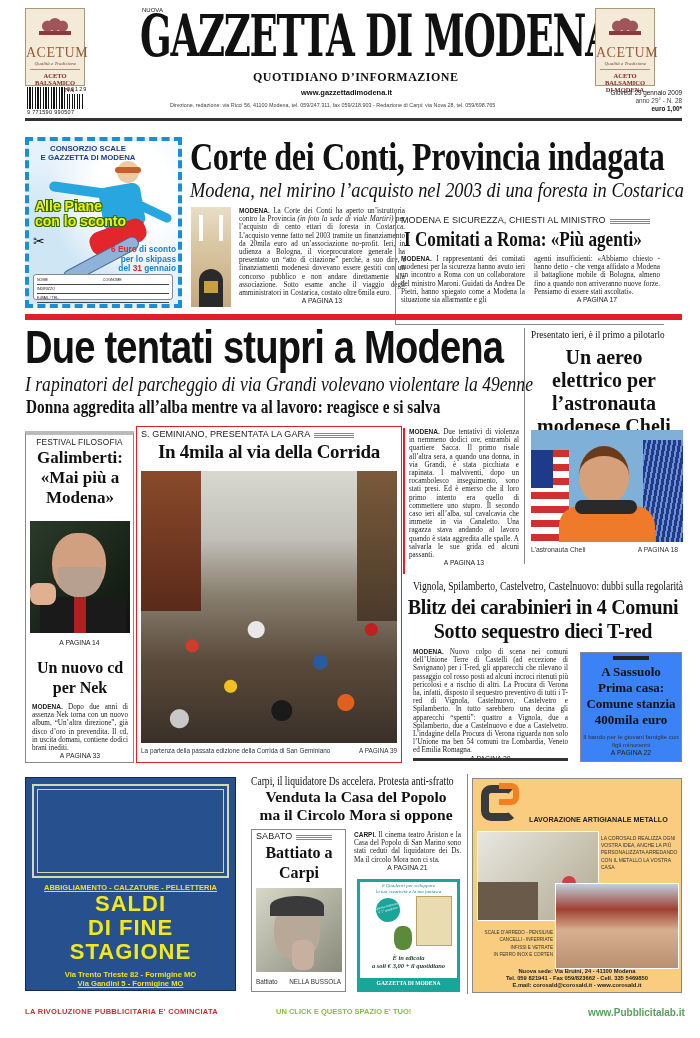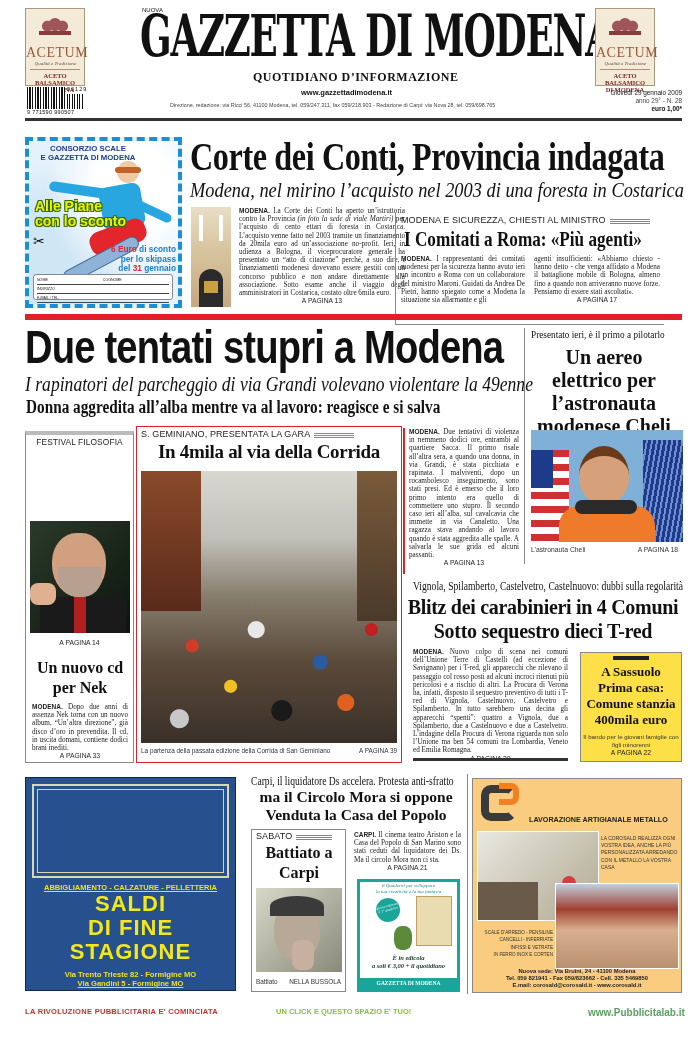--- a/index.html
+++ b/index.html
@@ -138,20 +138,21 @@
     <div style="position:absolute;left:48px;top:16px;width:50px;height:58px;background:#d6a07a;border-radius:50% 50% 45% 45%;border-top:10px solid #6a3a1a"></div>
     <div style="position:absolute;left:28px;top:76px;width:96px;height:36px;background:#ee7a2a;border-radius:20px 20px 0 0"></div>
     <div style="position:absolute;left:44px;top:70px;width:62px;height:14px;background:#2a2a2a;border-radius:8px"></div>
   </div>
   <div class="sans" style="position:absolute;left:6px;top:218px;font-size:6.8px;color:#333">L’astronauta Cheli</div>
   <div class="sans" style="position:absolute;right:4px;top:218px;font-size:6.8px;color:#333">A PAGINA 18</div>
 </div>
 
 <div class="abs box" style="left:25px;top:431px;width:109px;height:332px;border-top:4px solid #bbb">
   <div class="kicker" style="position:absolute;left:0;top:2px;width:107px;text-align:center;font-size:8.4px">FESTIVAL FILOSOFIA</div>
+  <div class="serif" style="position:absolute;left:4px;top:13px;width:100px;text-align:center;font-weight:bold;font-size:17px;line-height:20px">Galimberti: «Mai più a Modena»</div>
   <div class="photo" style="position:absolute;left:4px;top:86px;width:100px;height:112px;background:linear-gradient(135deg,#2a3a2a,#0d150d)">
     <div style="position:absolute;left:22px;top:12px;width:54px;height:64px;background:#d0a080;border-radius:45% 45% 50% 50%"></div>
     <div style="position:absolute;left:28px;top:46px;width:44px;height:30px;background:#b8a090;border-radius:0 0 20px 20px"></div>
     <div style="position:absolute;left:10px;top:76px;width:86px;height:36px;background:#1a1a1a"></div>
     <div style="position:absolute;left:44px;top:76px;width:12px;height:36px;background:#b02020"></div>
     <div style="position:absolute;left:0;top:62px;width:26px;height:22px;background:#e0b090;border-radius:8px"></div>
   </div>
   <div class="apag" style="position:absolute;left:0;top:204px;width:107px">A PAGINA 14</div>
   <div class="serif" style="position:absolute;left:4px;top:223px;width:100px;text-align:center;font-weight:bold;font-size:16px;line-height:20px">Un nuovo cd per Nek</div>
   <div class="body-text" style="position:absolute;left:6px;top:268px;width:96px;">
@@ -181,21 +182,21 @@
 <div class="abs serif" style="left:413px;top:579px;font-size:12px;white-space:nowrap;transform:scaleX(0.8);transform-origin:left top">Vignola, Spilamberto, Castelvetro, Castelnuovo: dubbi sulla regolarità</div>
 <div class="abs serif" style="left:404px;top:595px;width:278px;text-align:center;font-weight:bold;font-size:20px;line-height:24px;letter-spacing:-.3px">
   <div>Blitz dei carabinieri in 4 Comuni</div>
     <div>Sotto sequestro dieci T-red</div>
 </div>
 <div class="abs body-text" style="left:413px;top:648px;width:155px;">
   <span class="lead">MODENA.</span><span> Nuovo colpo di scena nei comuni dell’Unione Terre di Castelli (ad eccezione di Savignano) per i T-red, gli apparecchi che rilevano il passaggio col rosso posti ad alcuni incroci ritenuti più pericolosi e a rischio di altri. La Procura di Verona ha, infatti, disposto il sequestro preventivo di tutti i T-red di Vignola, Castelnuovo, Castelvetro e Spilamberto. In tutto sarebbero una decina gli apparecchi “spenti”: quattro a Vignola, due a Spilamberto, due a Castelnuovo e due a Castelvetro. L’indagine della Procura di Verona riguarda non solo l’Unione ma ben 54 comuni tra Lombardia, Veneto ed Emilia Romagna.</span>
   <div class="apag">A PAGINA 30</div>
 </div>
 <div class="abs rule" style="left:413px;top:758px;width:155px;height:3px;"></div>
-<div class="abs box" style="left:580px;top:652px;width:102px;height:110px;background:#fde047">
+<div class="abs box" style="left:580px;top:652px;width:102px;height:110px;background:#3b82f6">
   <div style="position:absolute;left:32px;top:3px;width:36px;height:4px;background:#222"></div>
   <div class="serif" style="position:absolute;left:2px;top:11px;width:96px;text-align:center;font-weight:bold;font-size:13px;line-height:16px">A Sassuolo Prima casa: Comune stanzia 400mila euro</div>
   <div class="sans" style="position:absolute;left:2px;top:80px;width:96px;text-align:center;font-size:6.2px;line-height:7.5px;color:#333">Il bando per le giovani famiglie con figli minorenni</div>
   <div class="apag" style="position:absolute;left:0;top:96px;width:100px">A PAGINA 22</div>
 </div>
 
 <div class="abs" style="left:25px;top:777px;width:211px;height:214px;background:#27508f;border:1px solid #0f2a55">
   <div style="position:absolute;left:6px;top:6px;width:197px;height:94px;border:2px solid #d8d8b0;box-shadow:inset 0 0 0 3px #27508f,inset 0 0 0 4px #d8d8b0"></div>
   <div class="sans" style="position:absolute;left:0;top:105px;width:209px;text-align:center;font-weight:bold;font-size:7.5px;color:#f0e020;text-decoration:underline">ABBIGLIAMENTO - CALZATURE - PELLETTERIA</div>
   <div class="sans" style="position:absolute;left:0;top:114px;width:209px;text-align:center;font-weight:900;font-size:22px;line-height:24px;color:#f5e81a;letter-spacing:1px">
@@ -204,22 +205,22 @@
       <div>STAGIONE</div>
   </div>
   <div class="sans" style="position:absolute;left:0;top:192px;width:209px;text-align:center;font-weight:bold;font-size:7.6px;line-height:9px;color:#f0e020">
     <div>Via Trento Trieste 82 - Formigine MO</div>
       <div style="text-decoration:underline">Via Gandini 5 - Formigine MO</div>
   </div>
 </div>
 
 <div class="abs serif" style="left:251px;top:774px;font-size:12px;white-space:nowrap;transform:scaleX(0.8);transform-origin:left top">Carpi, il liquidatore Ds accelera. Protesta anti-sfratto</div>
 <div class="abs serif" style="left:243px;top:788px;width:226px;text-align:center;font-weight:bold;font-size:15.5px;line-height:18px">
-  <div>ma il Circolo Mora si oppone</div>
-    <div>Venduta la Casa del Popolo</div>
+  <div>Venduta la Casa del Popolo</div>
+    <div>ma il Circolo Mora si oppone</div>
 </div>
 <div class="abs box" style="left:251px;top:829px;width:95px;height:163px;">
   <div class="kicker" style="position:absolute;left:4px;top:1px;white-space:nowrap"><span>SABATO</span><span class="hatch" style="width:36px"></span></div>
   <div class="serif" style="position:absolute;left:4px;top:13px;width:86px;text-align:center;font-weight:bold;font-size:16px;line-height:20px">Battiato a Carpi</div>
   <div class="photo" style="position:absolute;left:4px;top:58px;width:86px;height:84px;background:linear-gradient(135deg,#d8d8c8,#8a8a7a)">
     <div style="position:absolute;left:18px;top:14px;width:46px;height:58px;background:#b8a898;border-radius:45%"></div>
     <div style="position:absolute;left:14px;top:8px;width:54px;height:20px;background:#3a3a3a;border-radius:50% 50% 0 0"></div>
     <div style="position:absolute;left:36px;top:52px;width:22px;height:30px;background:#c8b0a0;border-radius:8px"></div>
   </div>
   <div class="sans" style="position:absolute;left:4px;top:148px;font-size:6.4px;color:#333">Battiato</div>

